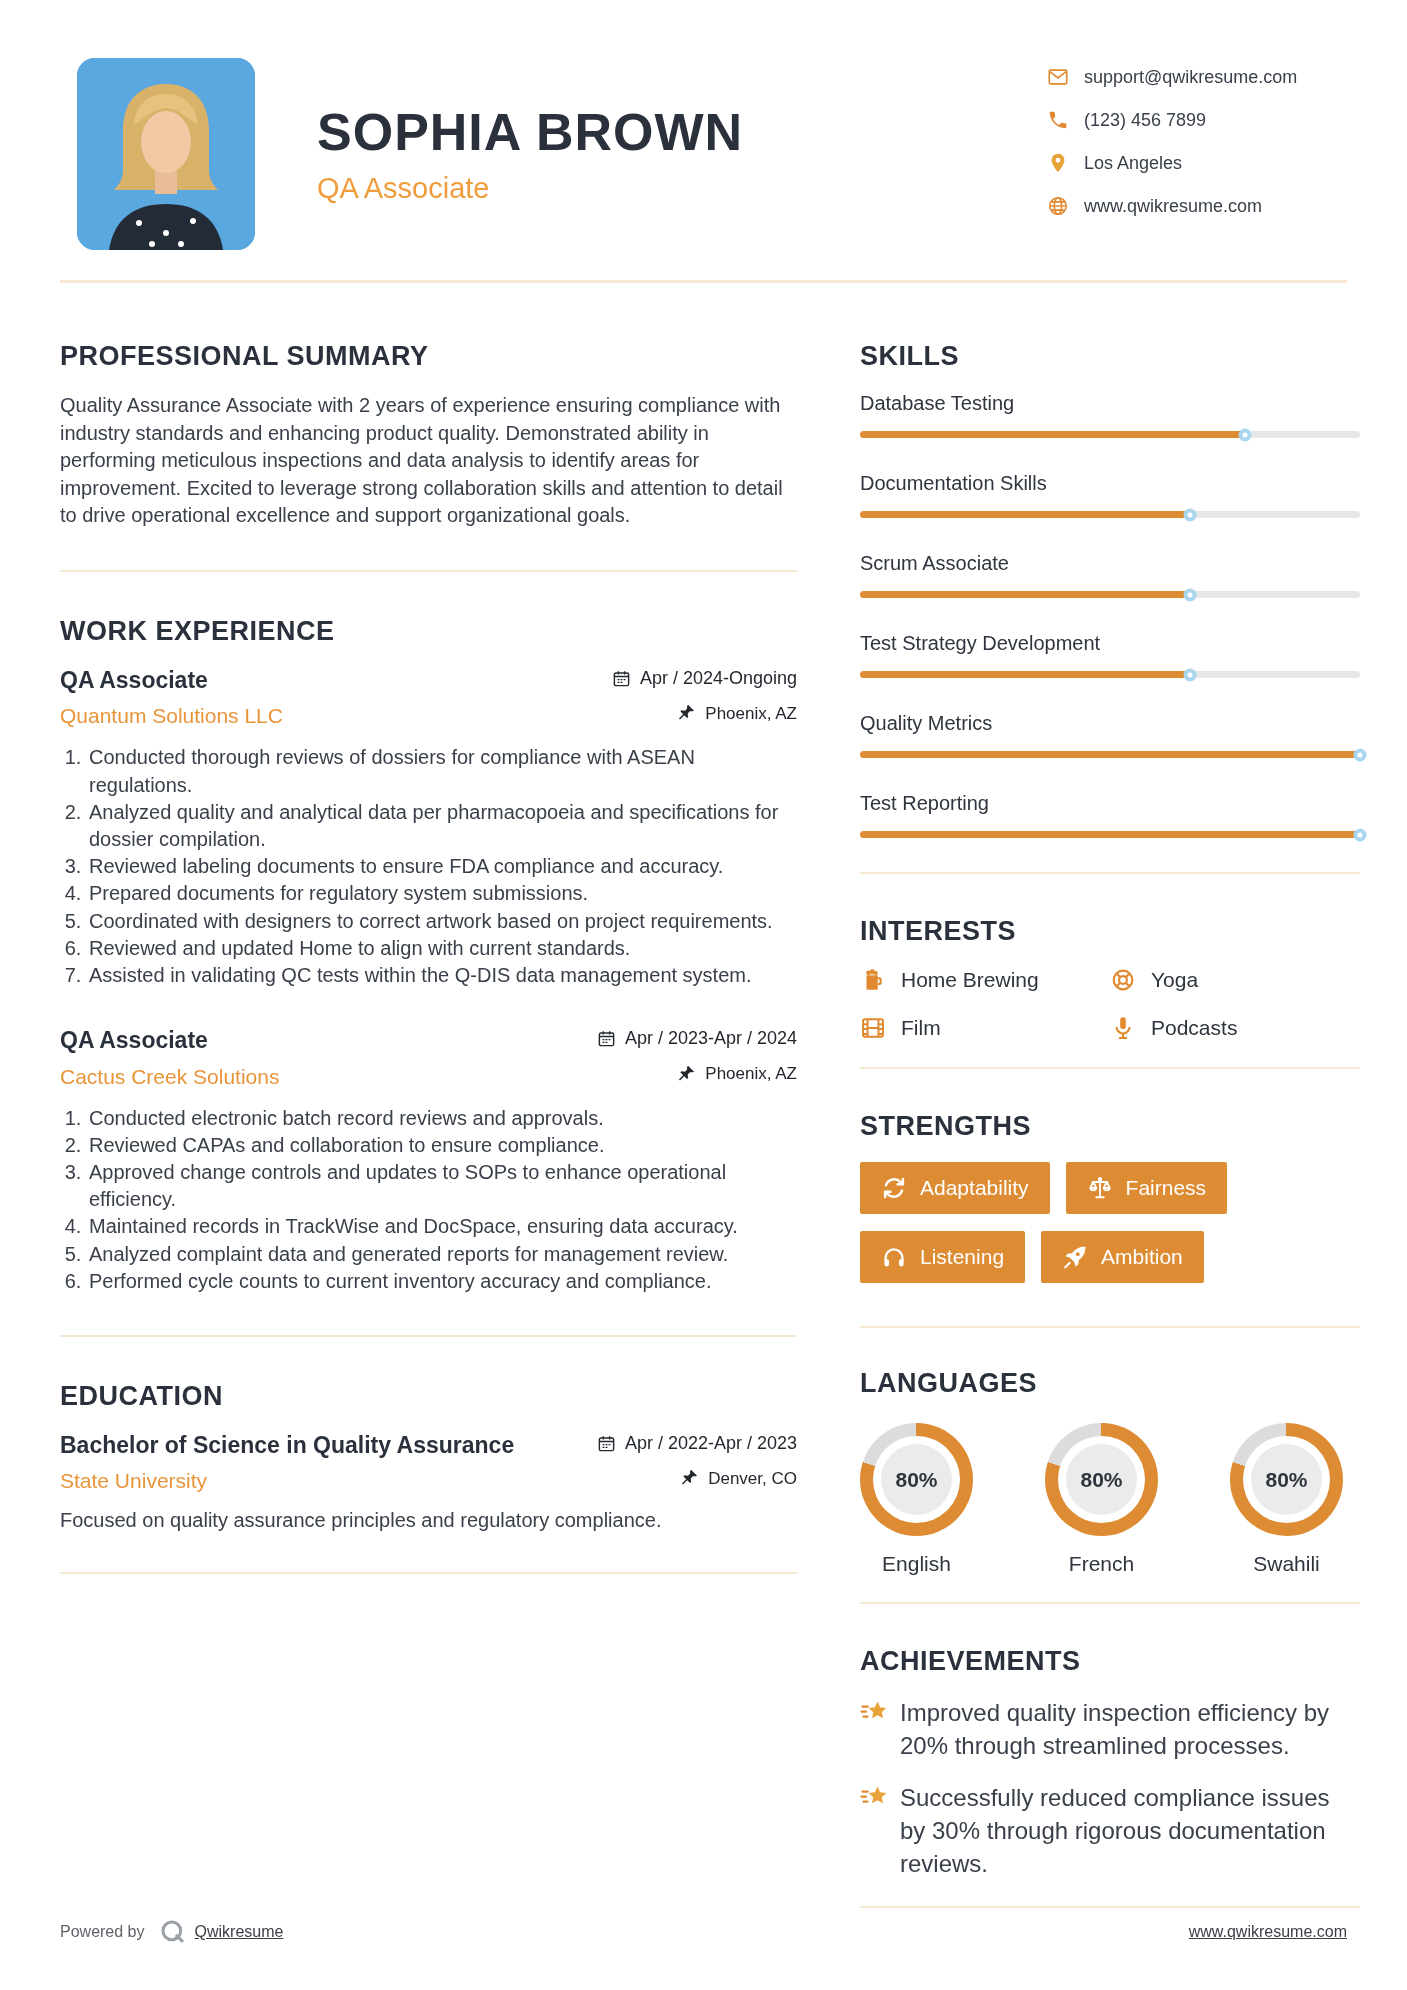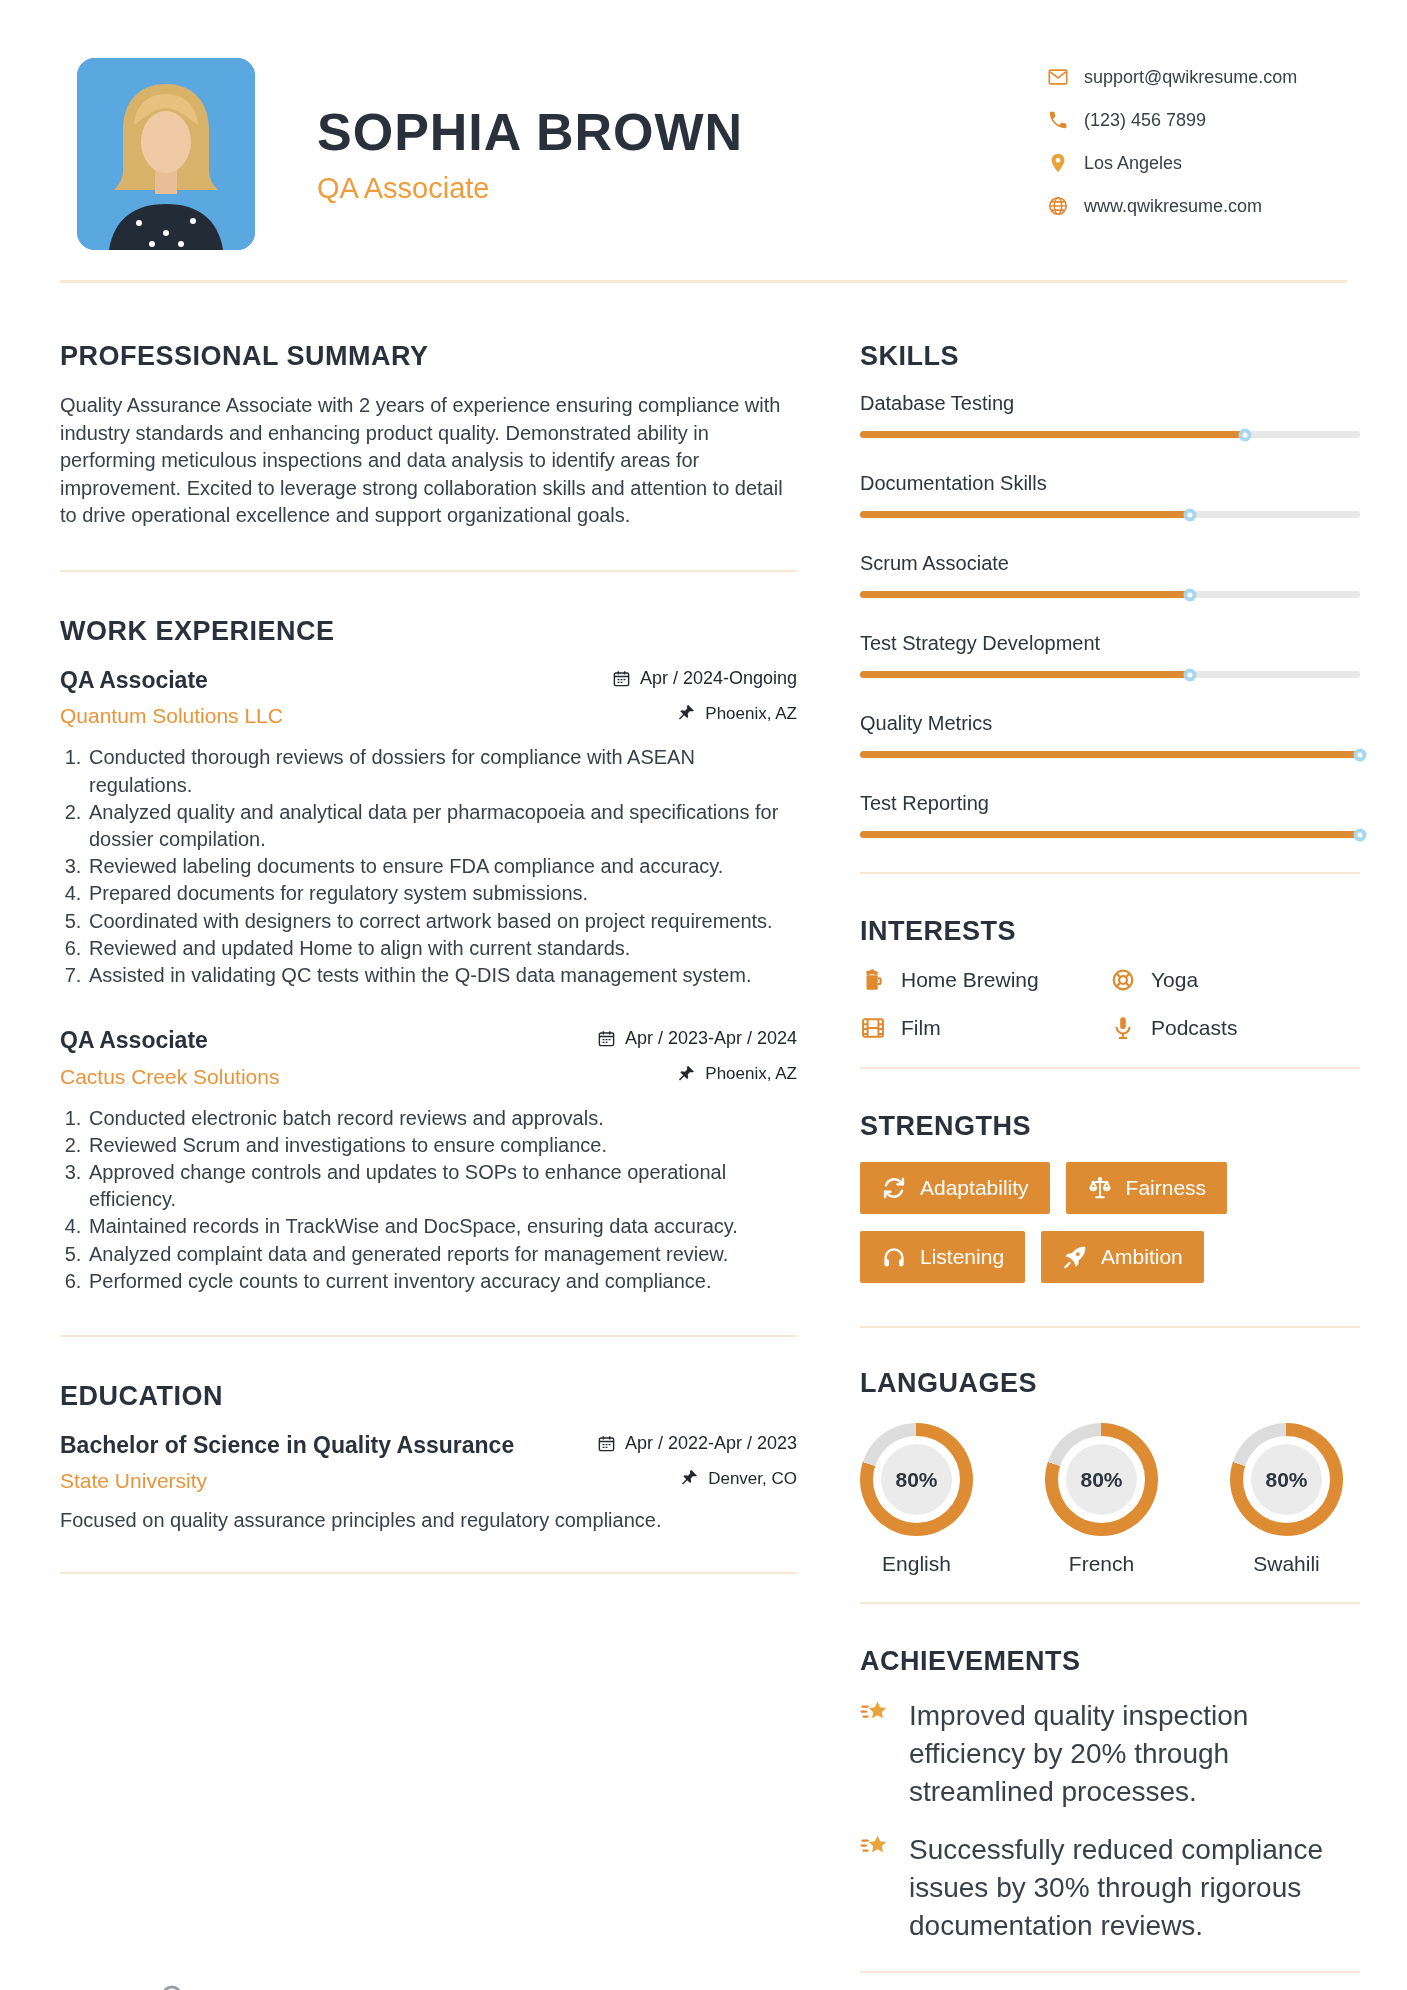--- a/index.html
+++ b/index.html
@@ -79,21 +79,21 @@
   .languages-section { padding-top:40px; }
   .languages-row { display:flex; gap:72px; padding-top:4px; }
   .lang { width:113px; text-align:center; }
   .donut { width:113px; height:113px; border-radius:50%; display:flex; align-items:center; justify-content:center; }
   .donut-hole { width:87px; height:87px; border-radius:50%; background:#ffffff; display:flex; align-items:center; justify-content:center; }
   .donut-core { width:71px; height:71px; border-radius:50%; background:#EBEBEB; display:flex; align-items:center; justify-content:center;
     font-size:21px; font-weight:700; color:#2F353E; }
   .lang-label { margin-top:16px; font-size:21px; color:#2F353E; }
 
   .achievements-section { padding-top:42px; }
-  .achievement { display:flex; gap:19px; margin-bottom:20px; font-size:28px; line-height:1.36; color:#3A404A; }
+  .achievement { display:flex; gap:10px; margin-bottom:20px; font-size:24px; line-height:1.36; color:#3A404A; }
   .achievement .icon { width:30px; height:30px; flex:none; margin-top:1px; }
 
   
   .footer { position:absolute; left:60px; right:60px; bottom:52px;
     display:flex; align-items:center; font-size:16px; color:#5F6368; }
   .footer .icon { width:28px; height:28px; margin:0 8px 0 14px; }
   .brand-link { color:#3B3F45; text-decoration:underline; }
   .site-link { margin-left:auto; color:#3B3F45; }
 </style>
 </head>
@@ -230,21 +230,21 @@
                   <span class="icon">
                     <svg viewBox="0 0 24 24" fill="#23272E">
                       <path d="M15.5 2.5l6 6-1.6.8-3.7-.1-2.7 2.7.6 4.5-1.4 1.4-3.6-3.6-5.3 5.3-1.3-1.3 5.3-5.3-3.6-3.6 1.4-1.4 4.5.6 2.7-2.7-.1-3.7 1.6-.8z"></path>
                     </svg>
                   </span>
                   <span>Phoenix, AZ</span>
                 </div>
               </div>
               <ol class="bullets">
                 <li>Conducted electronic batch record reviews and approvals.</li>
-                <li>Reviewed Scrum and investigations to ensure compliance.</li>
+                <li>Reviewed CAPAs and collaboration to ensure compliance.</li>
                 <li>Approved change controls and updates to SOPs to enhance operational efficiency.</li>
                 <li>Maintained records in TrackWise and DocSpace, ensuring data accuracy.</li>
                 <li>Analyzed complaint data and generated reports for management review.</li>
                 <li>Performed cycle counts to current inventory accuracy and compliance.</li>
               </ol>
             </div>
           </div>
         <hr class="h-divider">
       </div>
 

